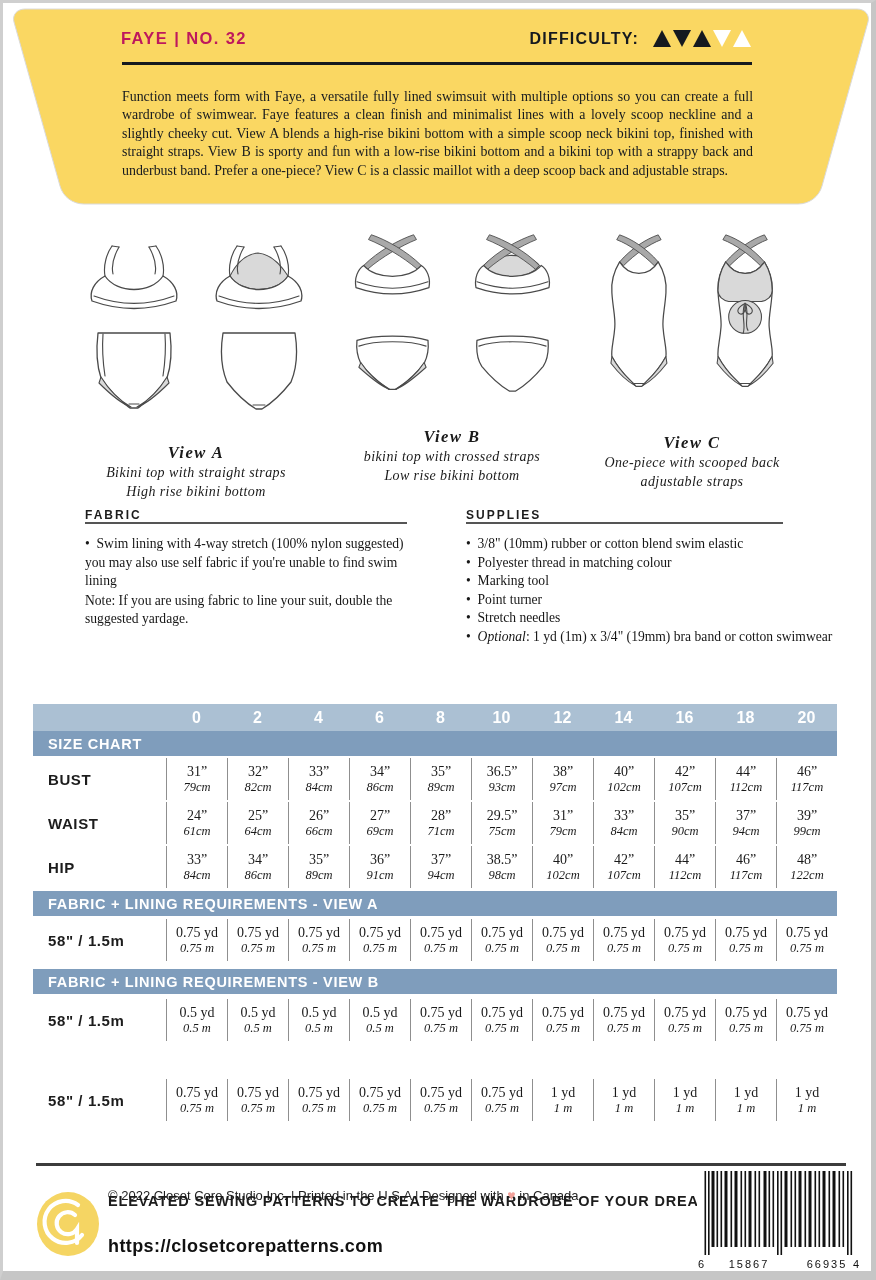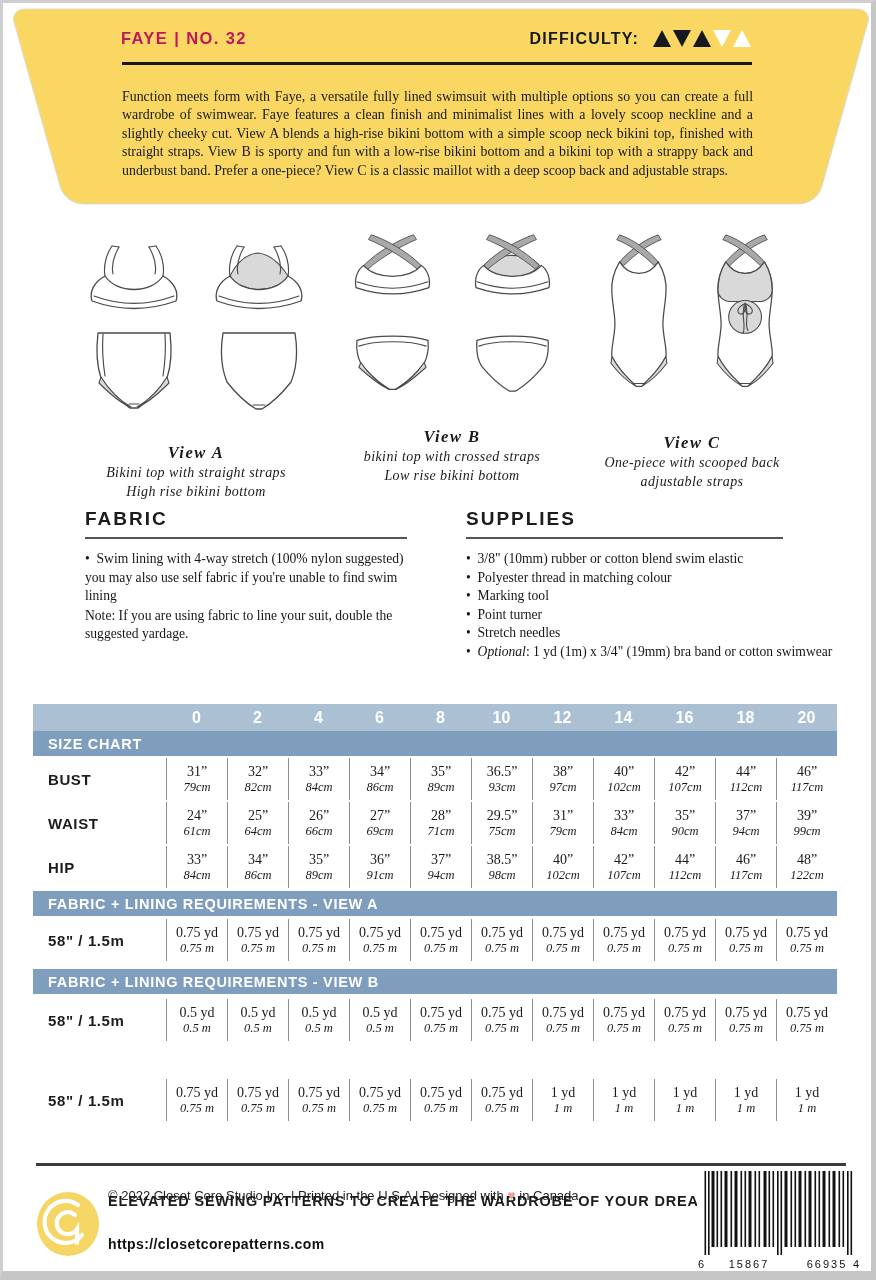--- a/index.html
+++ b/index.html
@@ -45,21 +45,21 @@
   .gr{fill:var(--shade);stroke:var(--draw);stroke-width:1.1;stroke-linejoin:round;}
   .op{fill:none;stroke:var(--draw);stroke-width:1.15;stroke-linecap:round;}
   .st{fill:#a9a9a9;stroke:var(--draw);stroke-width:0.9;stroke-linejoin:round;}
   .vname{font-family:"Liberation Serif",serif;font-weight:bold;font-style:italic;font-size:16.5px;letter-spacing:1.5px;margin-top:2px;}
   .vline{font-family:"Liberation Serif",serif;font-style:italic;font-size:14px;line-height:19px;letter-spacing:0.4px;}
 
   
   .col{position:absolute;top:505px;}
   .col-fabric{left:82px;width:322px;}
   .col-supplies{left:463px;width:392px;}
-  .sec-title{font-weight:bold;font-size:19px;letter-spacing:2px;color:#1c1c1c;padding-bottom:7px;border-bottom:2px solid #555;}
+  .sec-title{font-weight:bold;font-size:12px;letter-spacing:2px;color:#1c1c1c;border-bottom:2px solid #555;}
   .col-supplies .sec-title{width:317px;}
   .blist{margin-top:11px;font-family:"Liberation Serif",serif;font-size:13.6px;line-height:18.6px;color:#161616;}
   .bitem::before{content:"•\00a0\00a0";}
   .note{margin-top:1px;}
 
   
   .band{position:absolute;left:30px;width:804px;display:flex;align-items:center;box-sizing:border-box;}
   .band-light{top:701px;height:27px;background:var(--band-light);}
   .band-dark{background:var(--band-dark);height:25px;}
   .band-sc{top:728px;}
@@ -79,21 +79,21 @@
   .mcell{width:61px;height:42px;border-left:1px solid #8f8f8f;display:flex;flex-direction:column;justify-content:center;text-align:center;box-sizing:border-box;}
   .v-in{font-family:"Liberation Serif",serif;font-size:14px;line-height:17px;}
   .v-cm{font-family:"Liberation Serif",serif;font-style:italic;font-size:12.5px;line-height:15px;}
 
   
   .f-divider{position:absolute;top:1160px;left:33px;width:810px;height:3px;background:#3c3c3c;}
   .f-logo{position:absolute;left:34px;top:1189px;}
   .f-tagline{position:absolute;left:105px;top:1190px;font-weight:bold;font-size:14.5px;letter-spacing:0.8px;color:#1c1c1c;}
   .f-copy{position:absolute;left:105px;top:1184px;font-size:13px;color:#1c1c1c;}
   .f-copy .heart{color:#F2A19A;font-size:14px;}
-  .f-url{position:absolute;left:105px;top:1233px;font-weight:bold;font-size:14px;letter-spacing:0.4px;color:#111;}
+  .f-url{position:absolute;left:105px;top:1233px;font-weight:bold;font-size:18px;letter-spacing:0.4px;color:#111;}
   .barcode{position:absolute;left:694px;top:1166px;width:163px;height:102px;background:#fff;}
   .bc-digit{position:absolute;bottom:1px;font-size:11px;color:#111;}
   .bc-d1{left:1px;}
   .bc-d2{left:26px;width:52px;text-align:center;letter-spacing:2px;}
   .bc-d3{left:104px;width:52px;text-align:center;letter-spacing:2px;}
   .bc-d4{right:1px;}
 </style>
 </head>
 <body>
 

